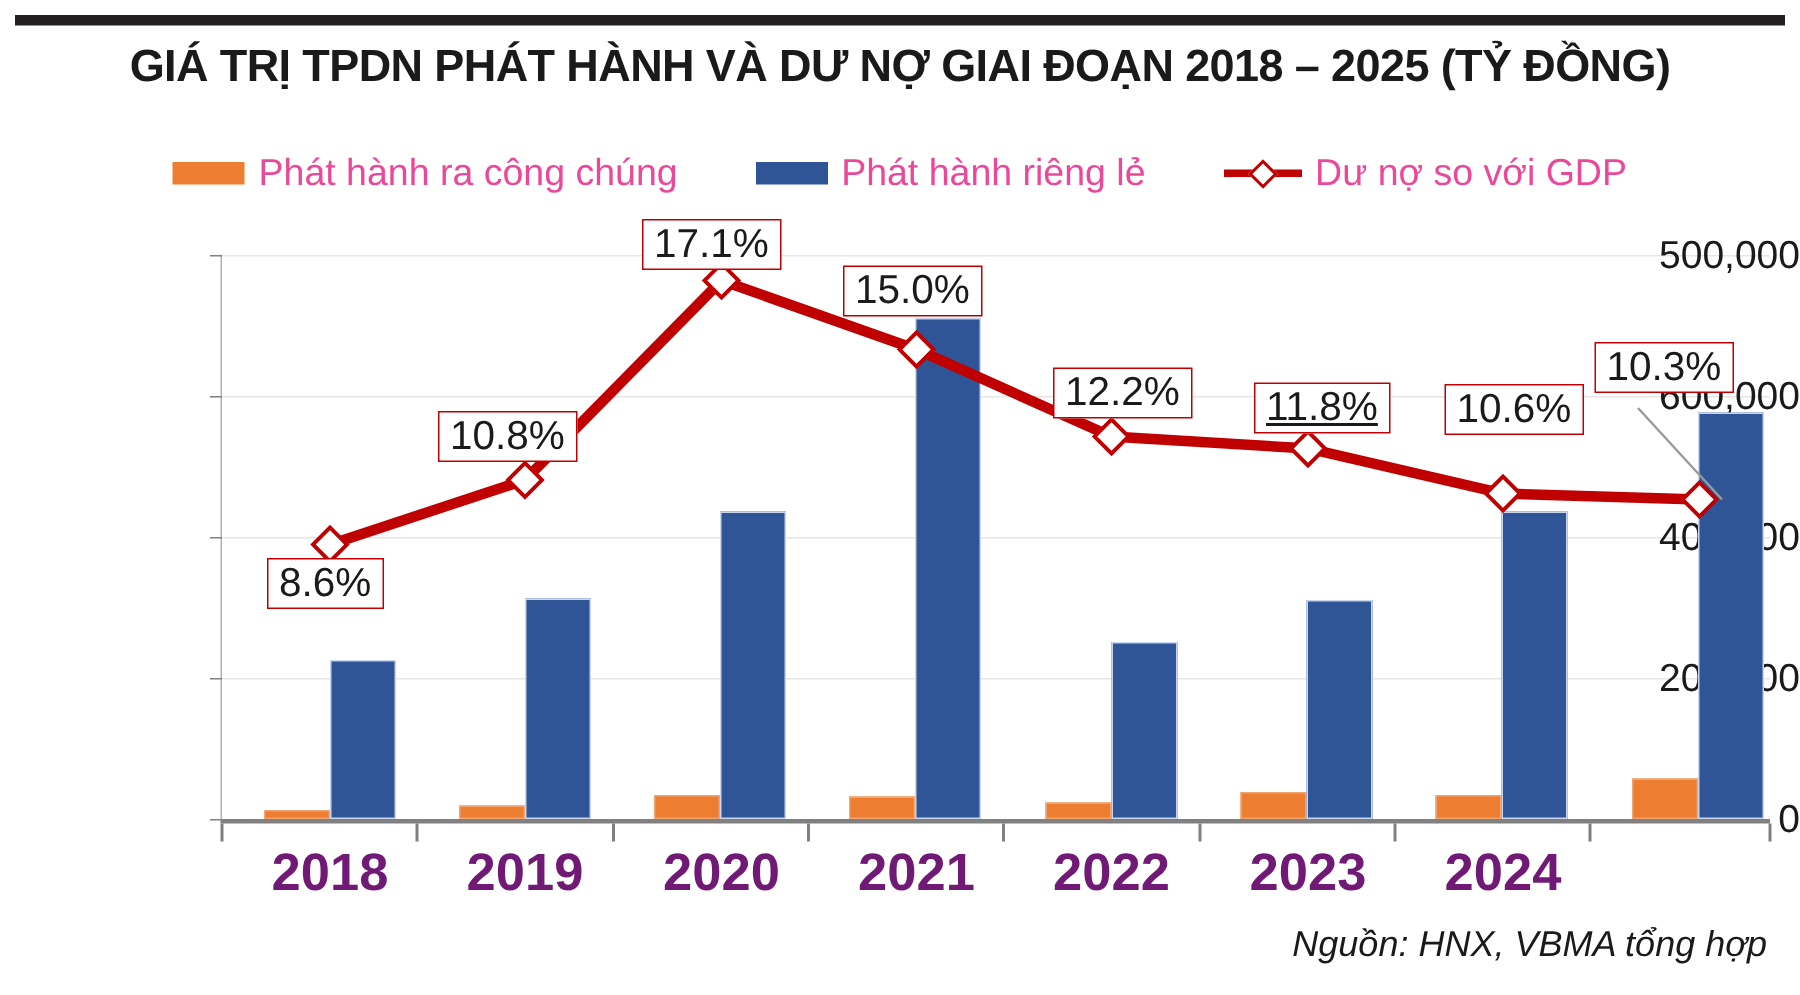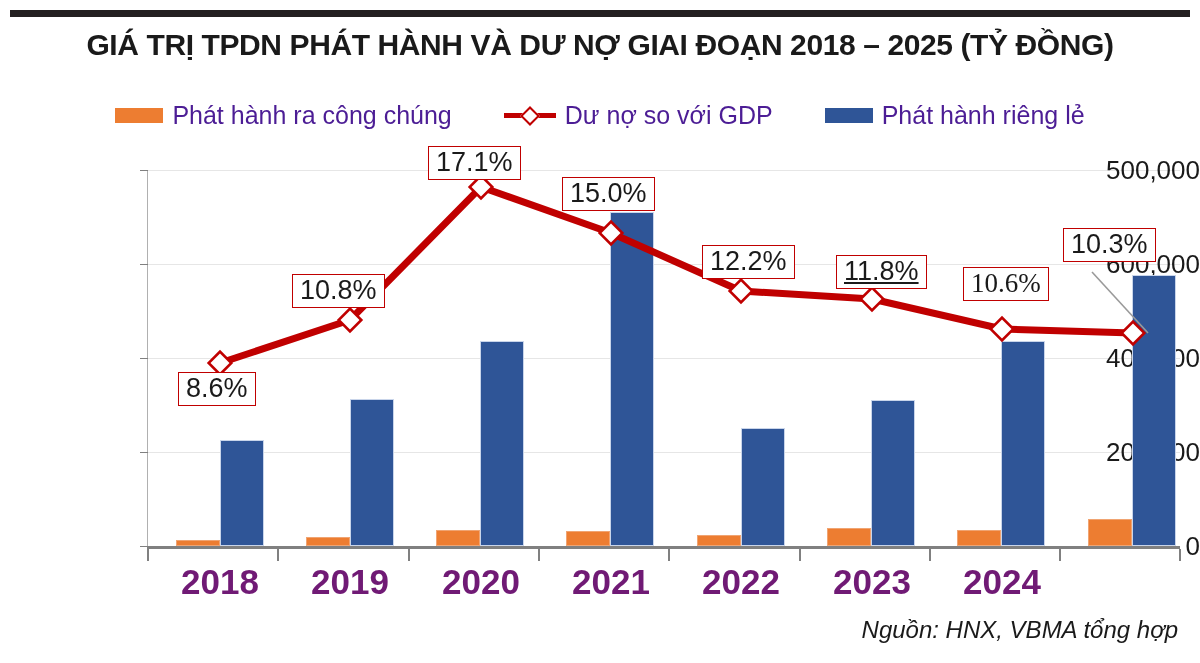--- a/index.html
+++ b/index.html
@@ -88,21 +88,21 @@
     left: 19px;
     top: 1px;
     width: 10px;
     height: 10px;
     background: #ffffff;
     border: 2px solid #c00000;
     transform: rotate(45deg);
   }
   .legend-label {
     font-size: 25px;
-    color: #4c1d95;
+    color: #ec4899;
     white-space: nowrap;
     line-height: 1;
   }
 
   
   .plot {
     position: absolute;
     left: 0;
     top: 0;
     width: 1200px;
@@ -218,31 +218,31 @@
 <div id="page">
 
   <div class="top-rule"></div>
 
   <div class="chart-title">GIÁ TRỊ TPDN PHÁT HÀNH VÀ DƯ NỢ GIAI ĐOẠN 2018 – 2025 (TỶ ĐỒNG)</div>
 
   <div class="legend">
     <div class="legend-item">
       <span class="legend-swatch" style="background:#ED7D31"></span>
       <span class="legend-label">Phát hành ra công chúng</span>
+    </div>
+    <div class="legend-item">
+      <span class="legend-swatch" style="background:#2F5597"></span>
+      <span class="legend-label">Phát hành riêng lẻ</span>
     </div>
     <div class="legend-item">
       <span class="legend-line">
         <span class="lseg"></span>
           <span class="ldia"></span>
       </span>
       <span class="legend-label">Dư nợ so với GDP</span>
-    </div>
-    <div class="legend-item">
-      <span class="legend-swatch" style="background:#2F5597"></span>
-      <span class="legend-label">Phát hành riêng lẻ</span>
     </div>
   </div>
 
   <div class="plot">
 
     <div class="gridline" style="top:170px"></div>
     <div class="gridline" style="top:264px"></div>
     <div class="gridline" style="top:358px"></div>
     <div class="gridline" style="top:452px"></div>
 
@@ -303,21 +303,21 @@
         <rect x="-8" y="-8" width="16" height="16" transform="translate(1133,333) rotate(45)"></rect>
       </g>
     </svg>
 
     <div class="pct-box" style="left:178px; top:372px;">8.6%</div>
     <div class="pct-box" style="left:292px; top:274px;">10.8%</div>
     <div class="pct-box" style="left:428px; top:146px;">17.1%</div>
     <div class="pct-box" style="left:562px; top:177px;">15.0%</div>
     <div class="pct-box" style="left:702px; top:245px;">12.2%</div>
     <div class="pct-box" style="left:836px; top:255px;text-decoration:underline;">11.8%</div>
-    <div class="pct-box" style="left:963px; top:267px;font-family:Liberation Serif, serif;">10.6%</div>
+    <div class="pct-box" style="left:963px; top:256px;">10.6%</div>
     <div class="pct-box" style="left:1063px; top:228px;">10.3%</div>
 
     <div class="xtick" style="left:147px"></div>
     <div class="xtick" style="left:277px"></div>
     <div class="xtick" style="left:408px"></div>
     <div class="xtick" style="left:538px"></div>
     <div class="xtick" style="left:668px"></div>
     <div class="xtick" style="left:799px"></div>
     <div class="xtick" style="left:929px"></div>
     <div class="xtick" style="left:1059px"></div>

